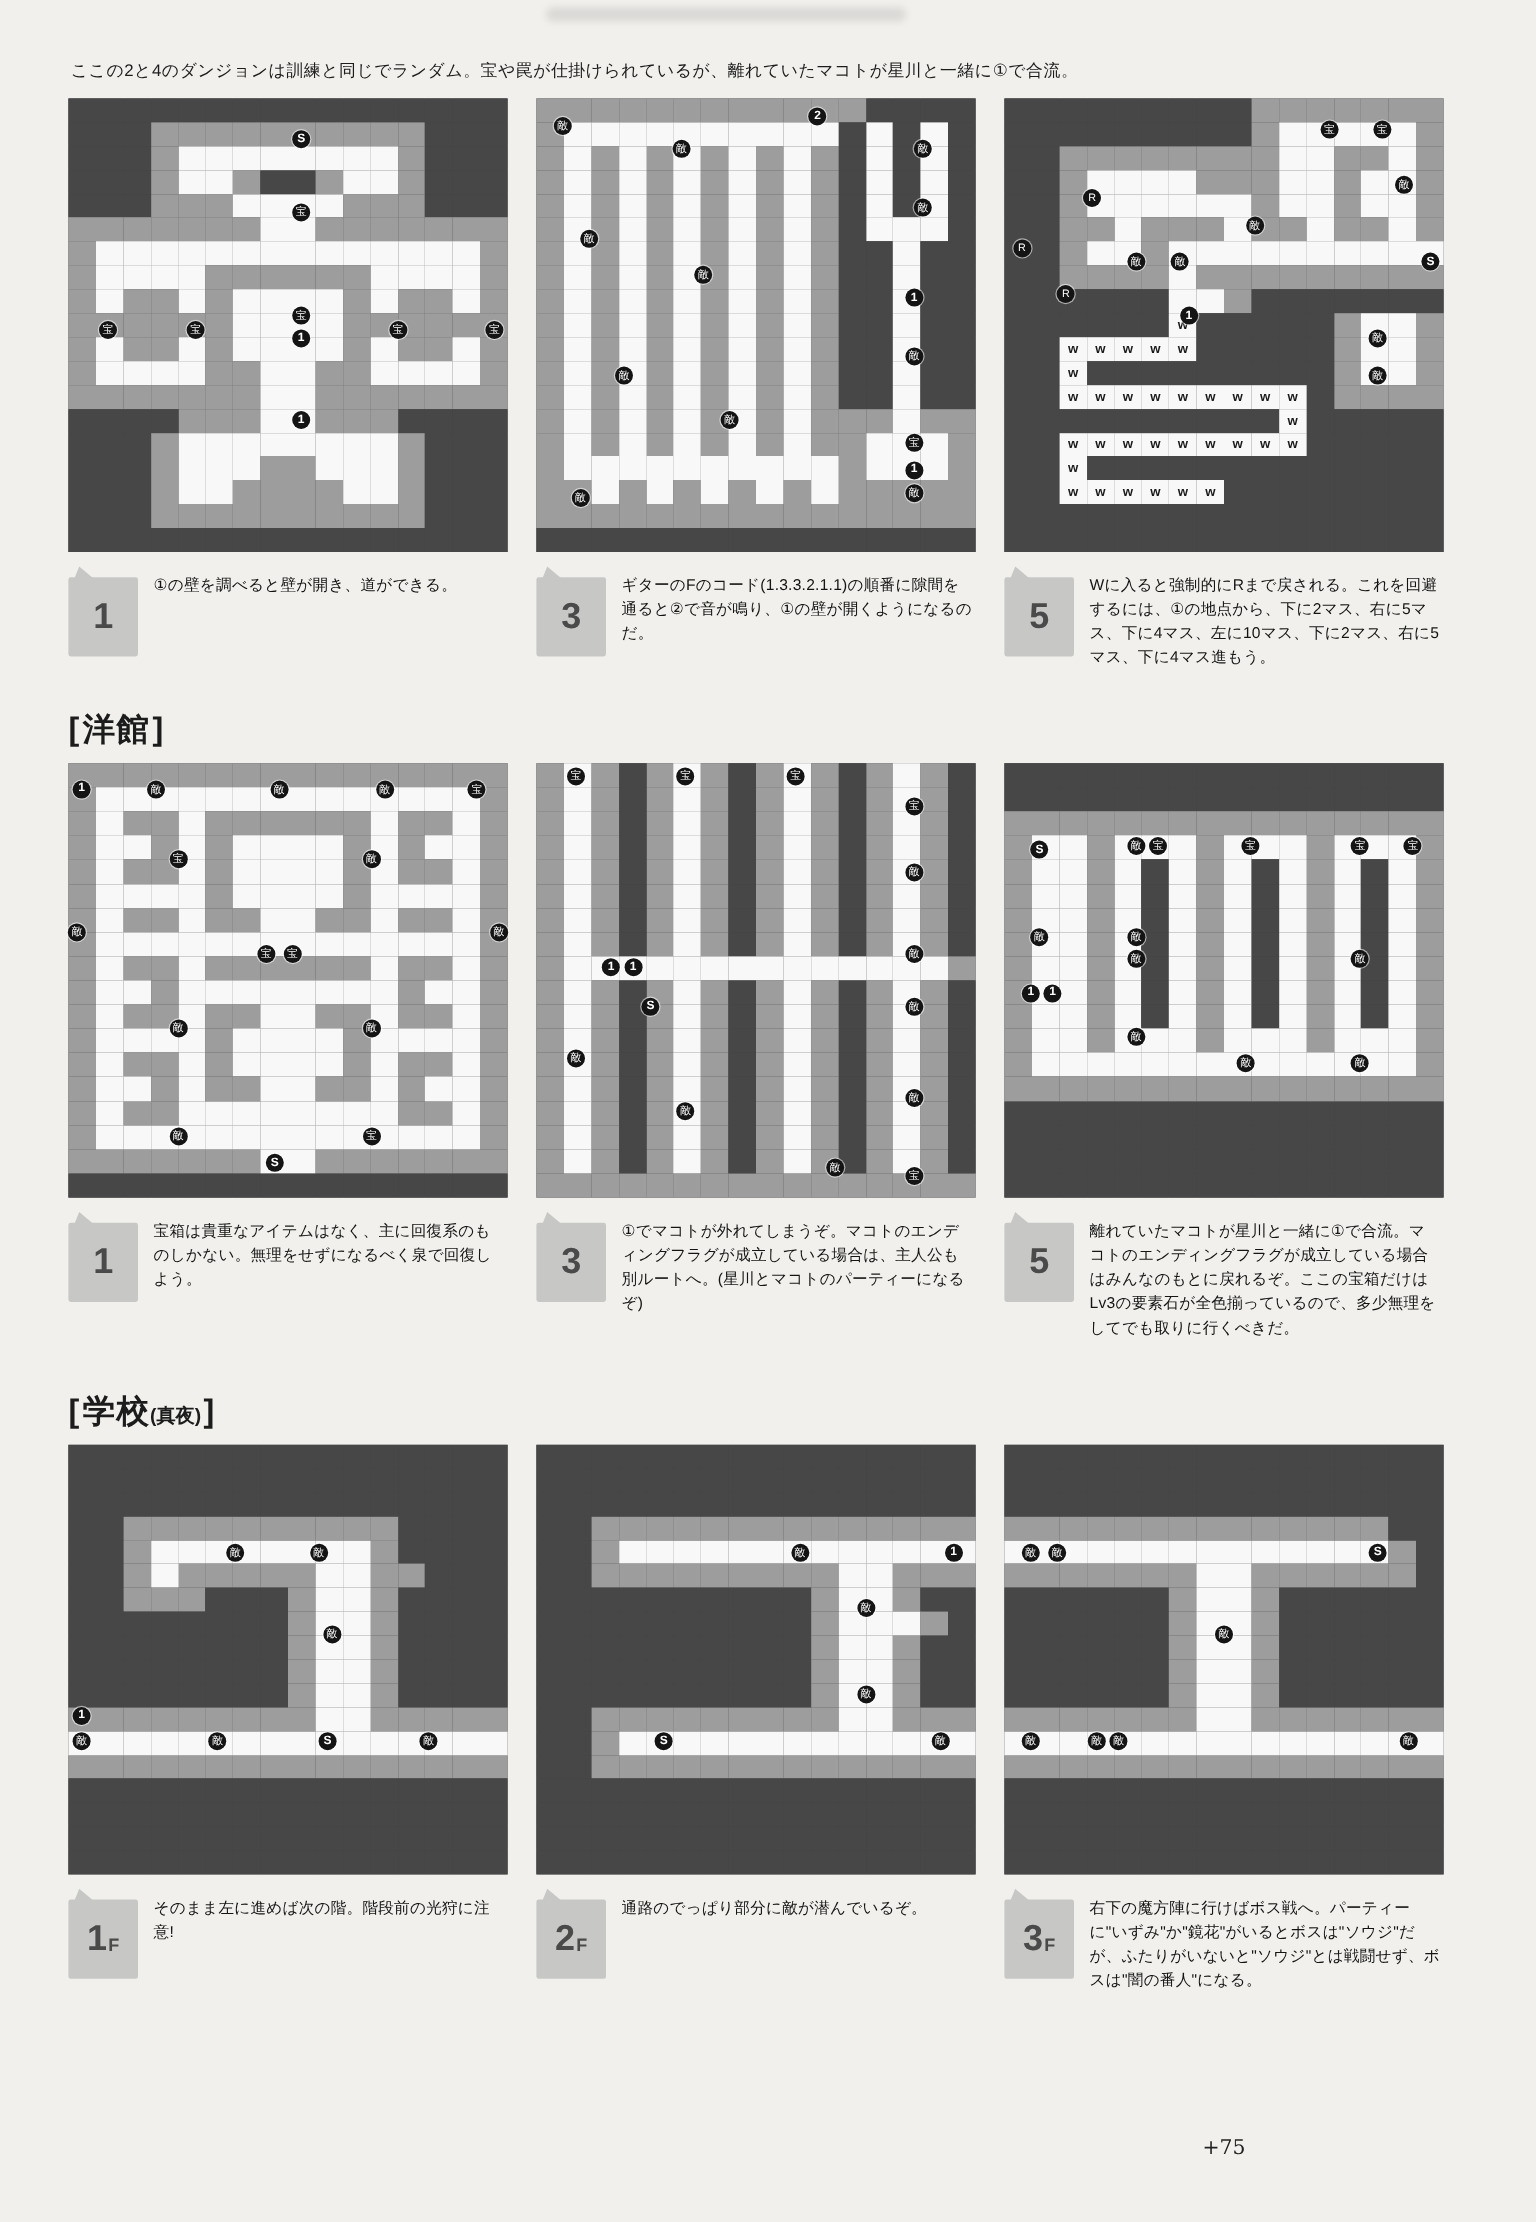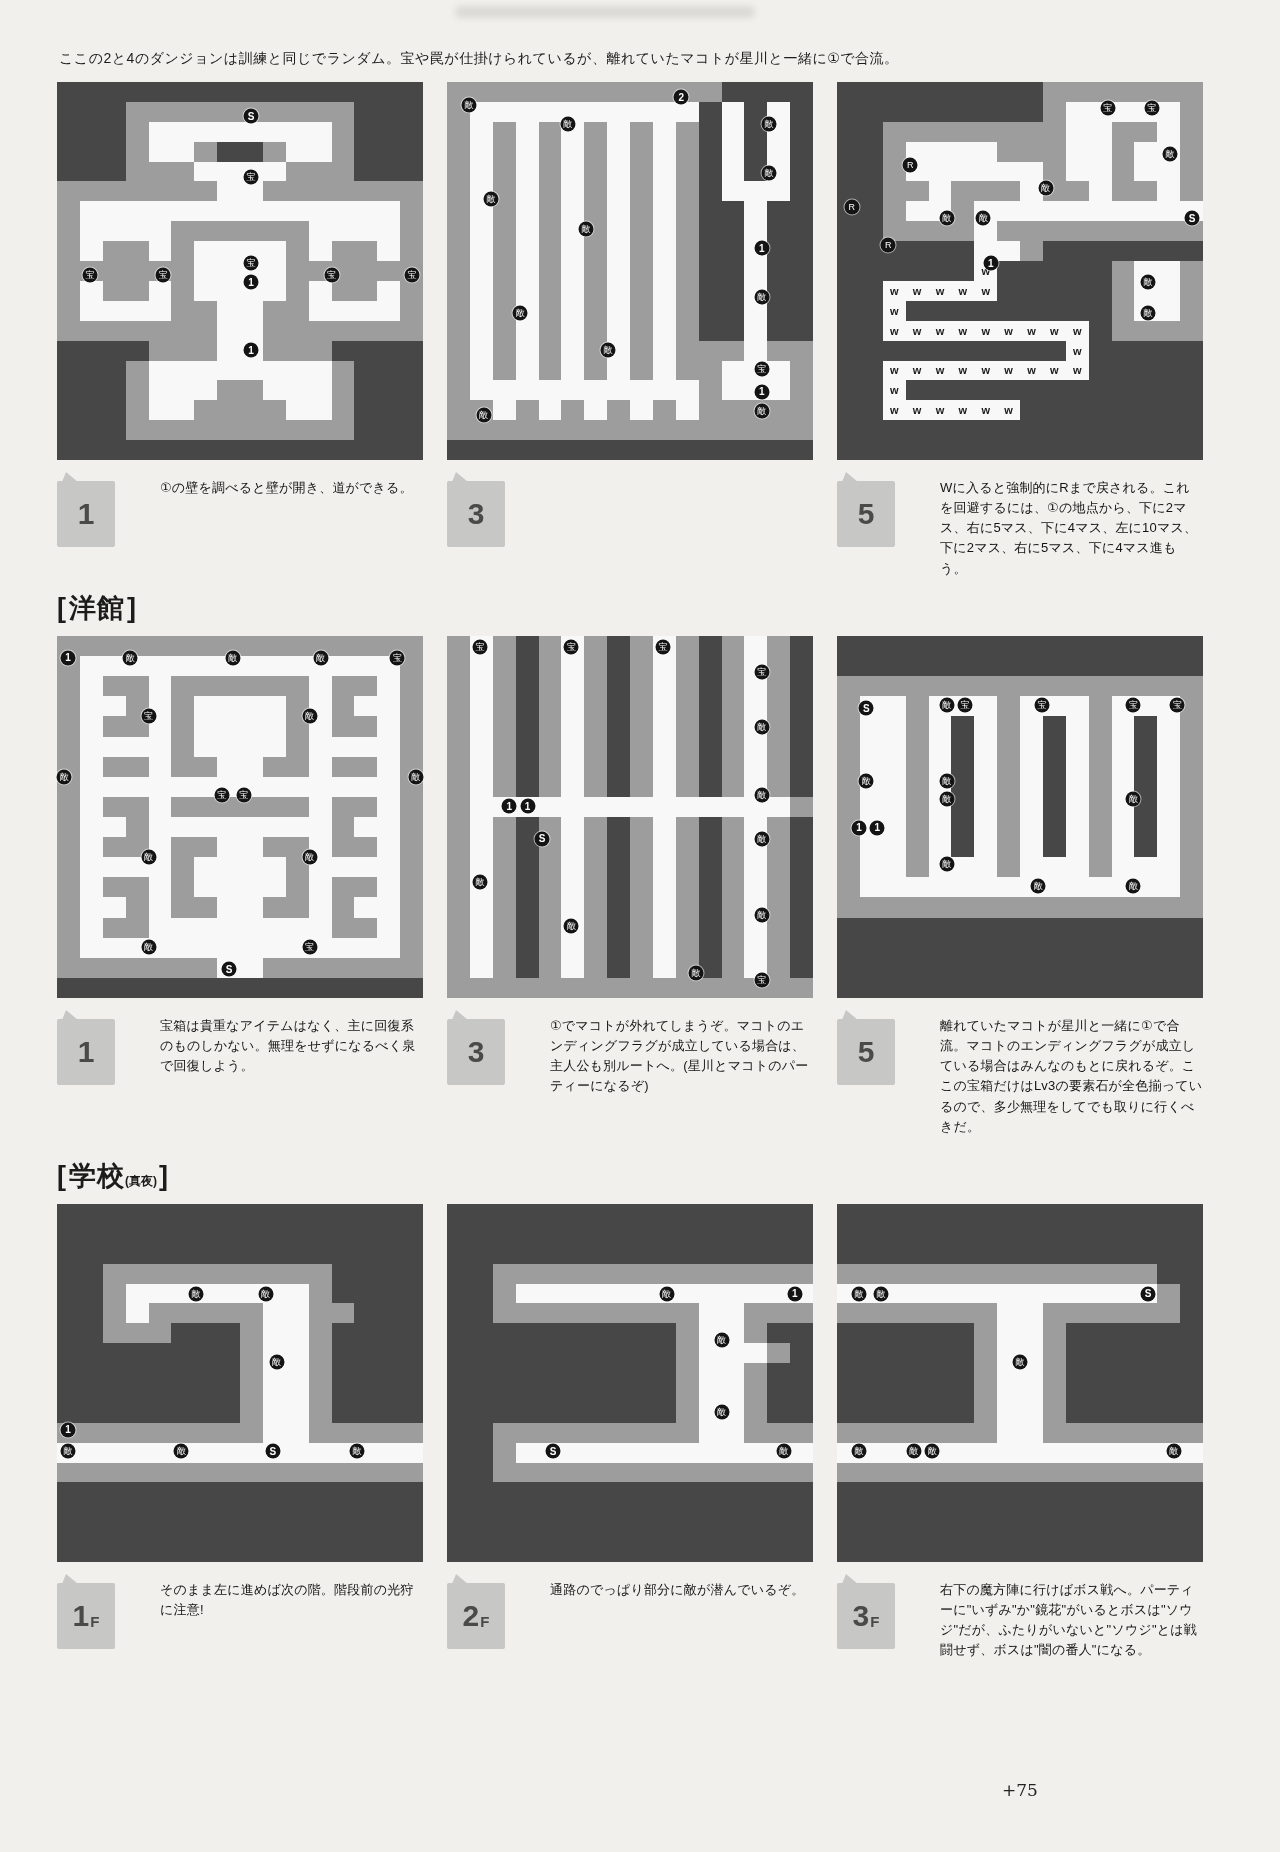--- a/index.html
+++ b/index.html
@@ -13,21 +13,21 @@
     font-family:"Liberation Sans","DejaVu Sans",sans-serif;
     position:relative; overflow:hidden;
     padding:50px 0 0 57px;
   }
   .scan-noise{position:absolute;top:6px;left:455px;width:300px;height:12px;
     background:rgba(120,115,110,.18);filter:blur(3px);border-radius:6px;}
   section{width:1146px;}
   h2{font-size:27px;font-weight:bold;letter-spacing:1px;margin-bottom:10px;}
   h2::before{content:"[";margin-right:2px;}
   h2::after{content:"]";margin-left:2px;}
-  h2 .note{font-size:12px;font-weight:bold;letter-spacing:0;}
+  h2 .note{font-size:16px;font-weight:bold;letter-spacing:0;}
   .sub{font-size:14px;margin:0 0 14px 2px;letter-spacing:.5px;}
   .maps-row{display:flex;gap:24px;}
   .map{position:relative;width:366px;background:var(--map-dark);flex:none;}
   .s0 .map{height:378px;} .s1 .map{height:362px;} .s2 .map{height:358px;}
   .grid{position:absolute;inset:0;display:grid;}
   .cell{min-width:0;min-height:0;}
   .c-d{background:var(--map-dark);}
   .c-w{background:var(--map-wall);}
   .c-f{background:var(--map-floor);}
   .c-z{background:var(--map-floor);color:#1a1a1a;font-size:11px;font-weight:bold;
@@ -41,21 +41,21 @@
   .s0 .caps-row{min-height:118px;} .s1 .caps-row{min-height:148px;} .s2 .caps-row{min-height:150px;}
   .cap{width:366px;display:flex;gap:13px;flex:none;align-items:flex-start;}
   .tag{position:relative;width:58px;height:66px;background:var(--tag-bg);flex:none;
     display:flex;align-items:center;justify-content:center;margin-top:9px;border-radius:2px;}
   .tag::before{content:"";position:absolute;top:-9px;left:5px;width:0;height:0;
     border-left:4px solid transparent;border-right:12px solid transparent;
     border-bottom:10px solid var(--tag-bg);}
   .tagnum{font-size:30px;font-weight:bold;color:var(--tag-num);}
   .tagsuf{font-size:15px;font-weight:bold;color:var(--tag-num);margin:10px 0 0 1px;}
   .captext{font-size:13px;line-height:1.55;letter-spacing:.2px;padding-top:6px;
-    color:#141414;max-width:292px;margin-left:32px;}
+    color:#141414;max-width:292px;}
   .pageno{position:absolute;left:1002px;top:1780px;font-size:17px;
     font-family:"DejaVu Serif","Liberation Serif",serif;color:#222;}
 </style>
 </head>
 <body>
 
 <div class="scan-noise"></div>
 
 <section class="s0">
   <p class="sub">ここの2と4のダンジョンは訓練と同じでランダム。宝や罠が仕掛けられているが、離れていたマコトが星川と一緒に①で合流。</p>
@@ -1026,20 +1026,21 @@
       <div class="cap">
         <div class="tag">
           <span class="tagnum">1</span>
         </div>
         <div class="captext">①の壁を調べると壁が開き、道ができる。</div>
       </div>
       <div class="cap">
         <div class="tag">
           <span class="tagnum">3</span>
         </div>
+        <div class="captext">ギターのFのコード(1.3.3.2.1.1)の順番に隙間を通ると②で音が鳴り、①の壁が開くようになるのだ。</div>
       </div>
       <div class="cap">
         <div class="tag">
           <span class="tagnum">5</span>
         </div>
         <div class="captext">Wに入ると強制的にRまで戻される。これを回避するには、①の地点から、下に2マス、右に5マス、下に4マス、左に10マス、下に2マス、右に5マス、下に4マス進もう。</div>
       </div>
     </div>
 </section>
 

